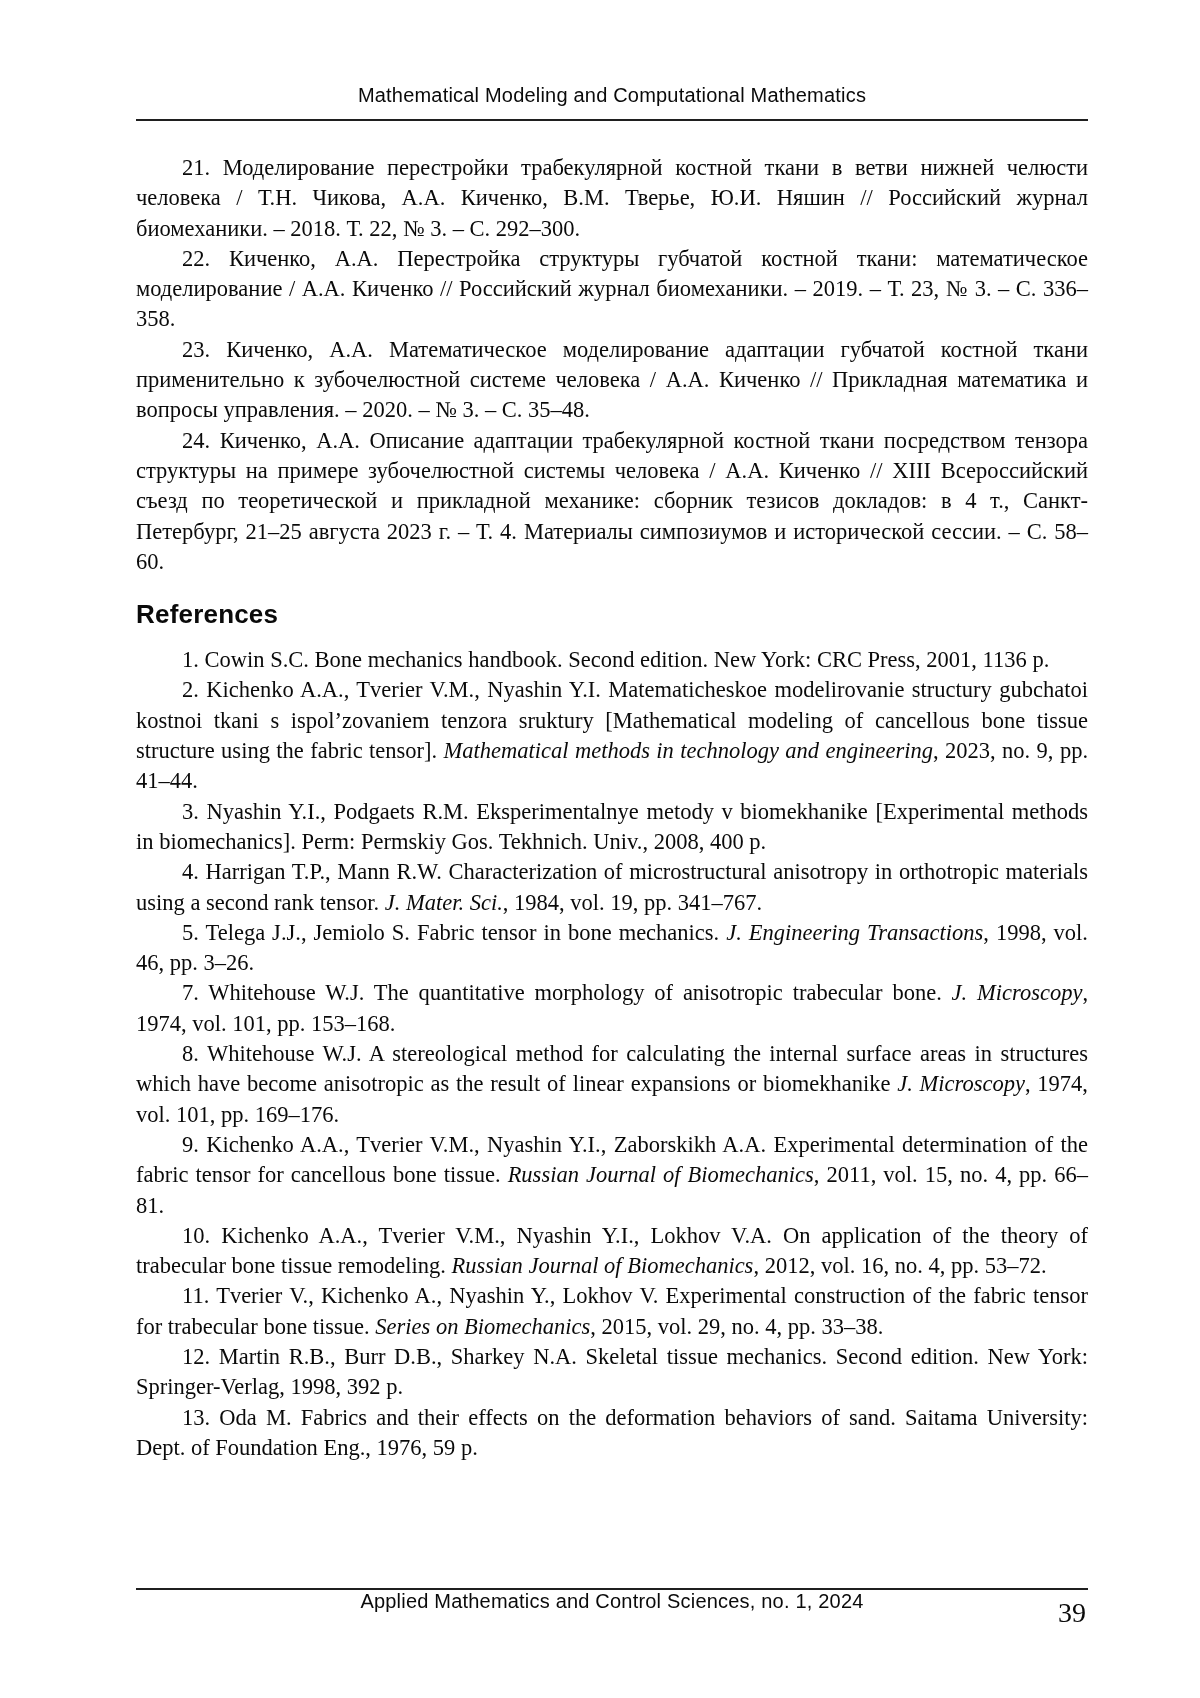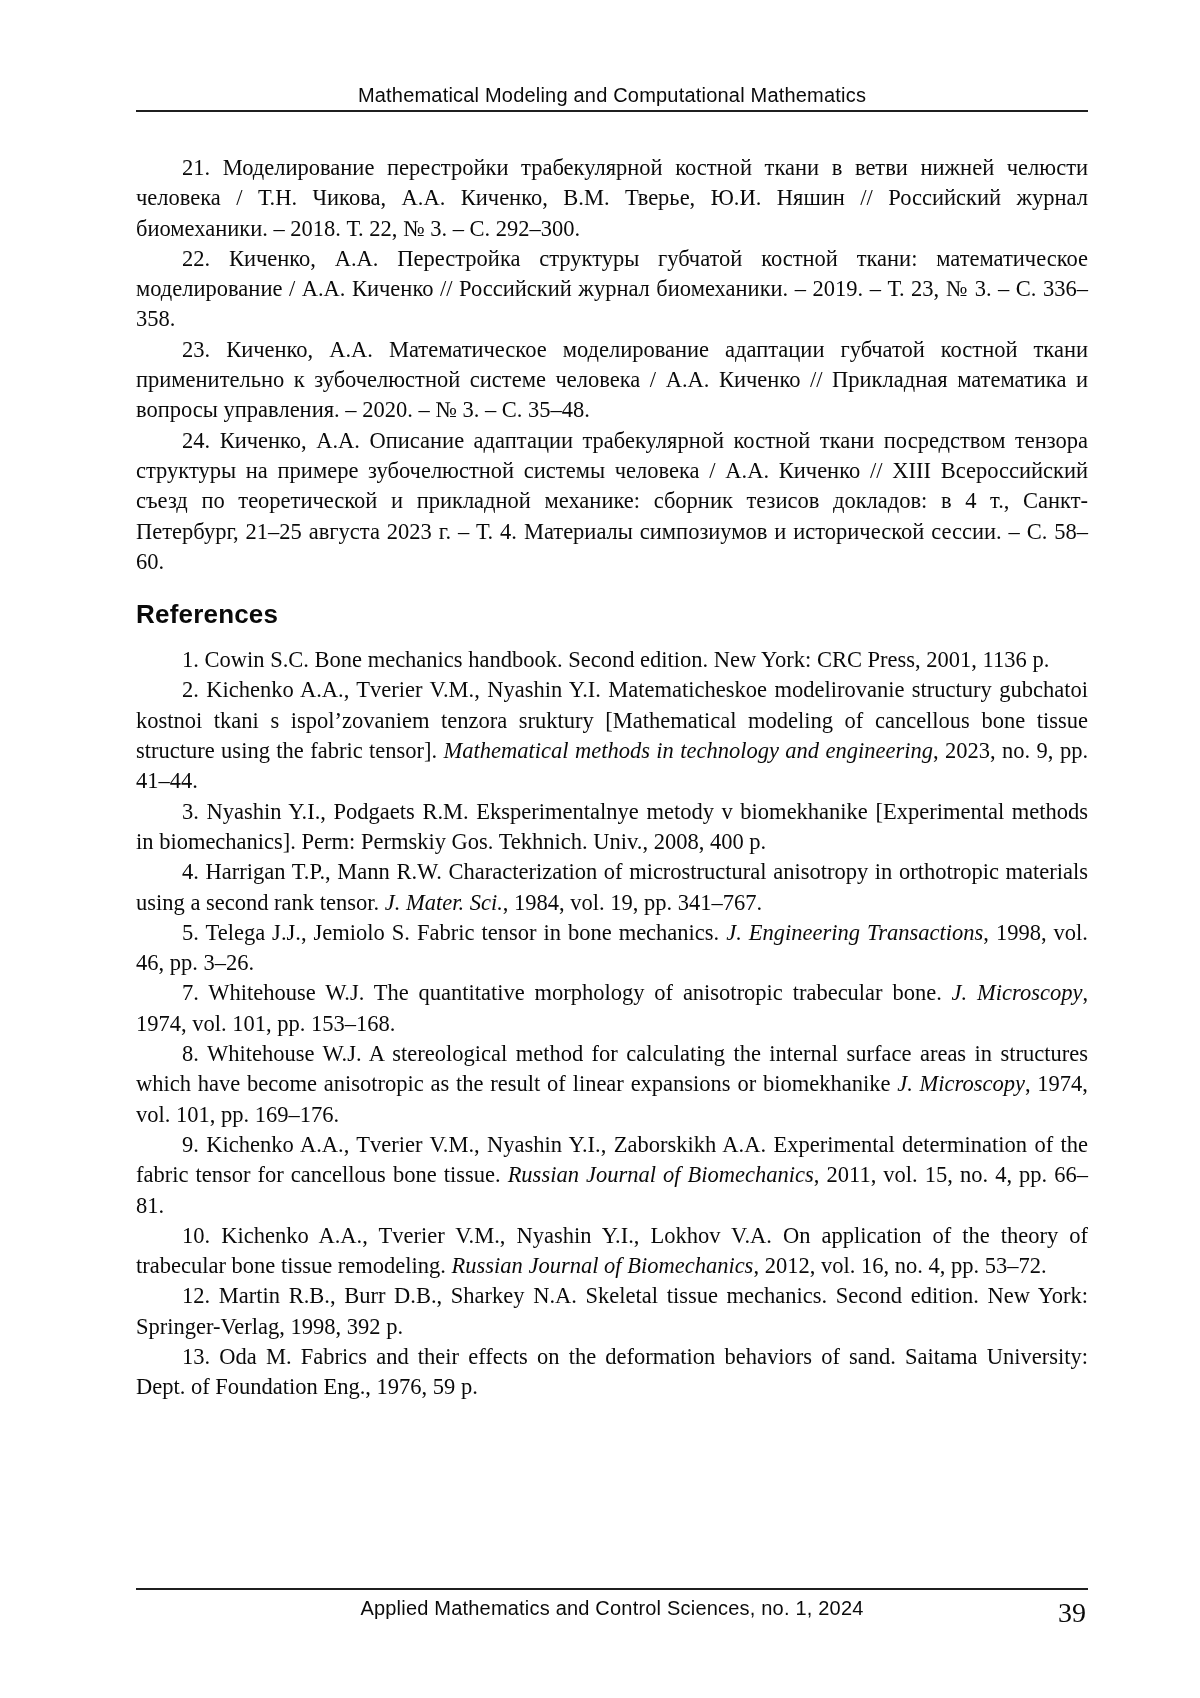--- a/index.html
+++ b/index.html
@@ -15,21 +15,21 @@
   .running-header {
     position: absolute;
     left: 136px;
     top: 0;
     width: 952px;
     height: 107px;
     border-bottom: 2px solid #1f1f1f;
     display: flex;
     justify-content: center;
     align-items: flex-end;
-    padding-bottom: 3px;
+    padding-bottom: 12px;
     font-family: "Liberation Sans", sans-serif;
     font-size: 20px;
     letter-spacing: 0.2px;
   }
   .body-text {
     position: absolute;
     left: 136px;
     top: 109px;
     width: 952px;
     font-family: "Liberation Serif", serif;
@@ -48,21 +48,20 @@
     line-height: 30px;
     text-align: left;
     letter-spacing: 0.2px;
   }
   .page-footer {
     position: absolute;
     left: 136px;
     top: 1588px;
     width: 952px;
     border-top: 2px solid #1f1f1f;
-    padding-top: 7px;
   }
   .footer-journal {
     display: block;
     text-align: center;
     font-family: "Liberation Sans", sans-serif;
     font-size: 20px;
     letter-spacing: 0.2px;
   }
   .footer-page-number {
     position: absolute;
@@ -96,20 +95,21 @@
     <div class="bib-en" id="bib-en-list">
         <p class="ref">1. <span>Cowin S.C. Bone mechanics handbook. Second edition. New York: CRC Press, 2001, 1136 p.</span></p>
         <p class="ref">2. <span>Kichenko A.A., Tverier V.M., Nyashin Y.I. Matematicheskoe modelirovanie structury gubchatoi kostnoi tkani s ispol’zovaniem tenzora sruktury [Mathematical modeling of cancellous bone tissue structure using the fabric tensor]. </span><i>Mathematical methods in technology and engineering</i><span>, 2023, no. 9, pp. 41–44.</span></p>
         <p class="ref">3. <span>Nyashin Y.I., Podgaets R.M. Eksperimentalnye metody v biomekhanike [Experimental methods in biomechanics]. Perm: Permskiy Gos. Tekhnich. Univ., 2008, 400 p.</span></p>
         <p class="ref">4. <span>Harrigan T.P., Mann R.W. Characterization of microstructural anisotropy in orthotropic materials using a second rank tensor. </span><i>J. Mater. Sci.</i><span>, 1984, vol. 19, pp. 341–767.</span></p>
         <p class="ref">5. <span>Telega J.J., Jemiolo S. Fabric tensor in bone mechanics. </span><i>J. Engineering Transactions</i><span>, 1998, vol. 46, pp. 3–26.</span></p>
         <p class="ref">7. <span>Whitehouse W.J. The quantitative morphology of anisotropic trabecular bone. </span><i>J. Microscopy</i><span>, 1974, vol. 101, pp. 153–168.</span></p>
         <p class="ref">8. <span>Whitehouse W.J. A stereological method for calculating the internal surface areas in structures which have become anisotropic as the result of linear expansions or biomekhanike </span><i>J. Microscopy</i><span>, 1974, vol. 101, pp. 169–176.</span></p>
         <p class="ref">9. <span>Kichenko A.A., Tverier V.M., Nyashin Y.I., Zaborskikh A.A. Experimental determination of the fabric tensor for cancellous bone tissue. </span><i>Russian Journal of Biomechanics</i><span>, 2011, vol. 15, no. 4, pp. 66–81.</span></p>
         <p class="ref">10. <span>Kichenko A.A., Tverier V.M., Nyashin Y.I., Lokhov V.A. On application of the theory of trabecular bone tissue remodeling. </span><i>Russian Journal of Biomechanics</i><span>, 2012, vol. 16, no. 4, pp. 53–72.</span></p>
+        <p class="ref">11. <span>Tverier V., Kichenko A., Nyashin Y., Lokhov V. Experimental construction of the fabric tensor for trabecular bone tissue. </span><i>Series on Biomechanics</i><span>, 2015, vol. 29, no. 4, pp. 33–38.</span></p>
         <p class="ref">12. <span>Martin R.B., Burr D.B., Sharkey N.A. Skeletal tissue mechanics. Second edition. New York: Springer-Verlag, 1998, 392 p.</span></p>
         <p class="ref">13. <span>Oda M. Fabrics and their effects on the deformation behaviors of sand. Saitama University: Dept. of Foundation Eng., 1976, 59 p.</span></p>
       </div>
 
   </div>
 
   <div class="page-footer">
     <span class="footer-journal">Applied Mathematics and Control Sciences, no. 1, 2024</span>
     <span class="footer-page-number">39</span>
   </div>

